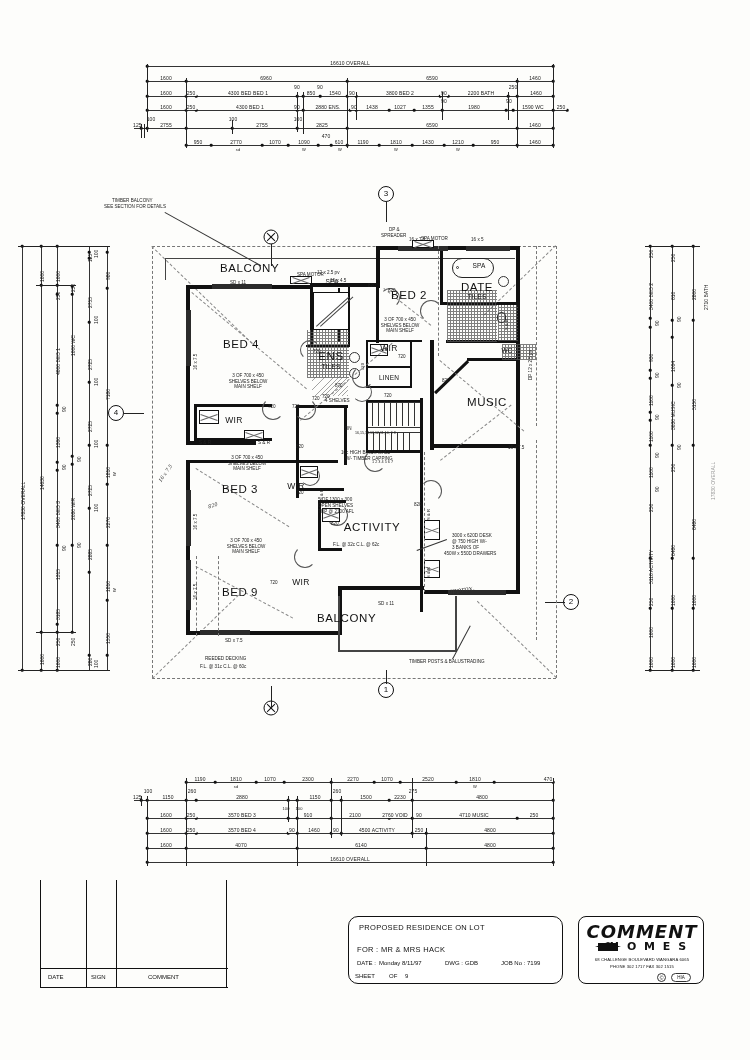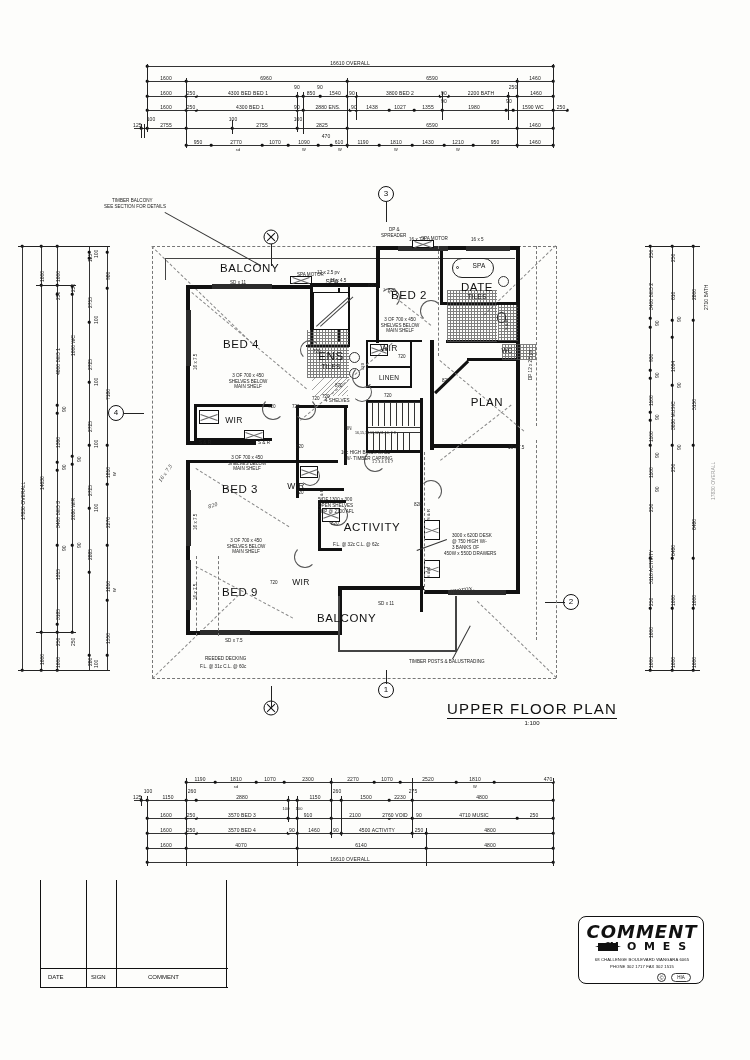--- a/index.html
+++ b/index.html
@@ -619,21 +619,21 @@
     <div class="room xs" style="left:331px;top:366px;">TILES</div>
     <div class="room" style="left:477px;top:287px;">DATE</div>
     <div class="room xs" style="left:477px;top:296px;">TILES</div>
     <div class="room xs" style="left:332px;top:281px;">SPA</div>
     <div class="room xs" style="left:479px;top:265px;">SPA</div>
     <div class="room sm" style="left:389px;top:348px;">WIR</div>
     <div class="room sm" style="left:234px;top:420px;">WIR</div>
     <div class="room sm" style="left:296px;top:486px;">WIR</div>
     <div class="room sm" style="left:301px;top:582px;">WIR</div>
     <div class="room xs" style="left:389px;top:377px;">LINEN</div>
-    <div class="room" style="left:487px;top:402px;">PLAN</div>
+    <div class="room" style="left:487px;top:402px;">MUSIC</div>
     <div class="room" style="left:372px;top:527px;">ACTIVITY</div>
     <div class="room xs" style="left:507px;top:350px;">WC</div>
     <div class="room" style="left:317px;top:618px;transform:translate(0,-50%);">BALCONY</div>
 
     <div class="note" style="left:112px;top:198px;">TIMBER BALCONY</div>
     <div class="note" style="left:104px;top:204px;">SEE SECTION FOR DETAILS</div>
     <div class="lead" style="left:165px;top:212px;width:110px;transform:rotate(29deg);"></div>
 
     <div class="note" style="left:389px;top:227px;">DP &amp;</div>
     <div class="note" style="left:381px;top:233px;">SPREADER</div>
@@ -727,24 +727,20 @@
     <div class="vtxt" style="left:319px;top:500px;font-size:4.2px;">S &amp; R</div>
     <div class="vtxt" style="left:426px;top:520px;font-size:4.2px;">S &amp; R</div>
     <div class="vtxt" style="left:426px;top:578px;font-size:4.2px;">S &amp; R</div>
     <div class="vtxt" style="left:504px;top:330px;font-size:4.2px;">S &amp; R</div>
 
     <div class="scratch" style="left:448px;top:586px;transform:rotate(-8deg);">approx.</div>
     <div class="scratch" style="left:155px;top:470px;transform:rotate(-55deg);font-size:5px;">16 x 7.5</div>
     <div class="scratch" style="left:208px;top:502px;transform:rotate(-18deg);font-size:5px;">820</div>
   </div>
 
-  <div class="abs" style="left:447px;top:700px;">
-    <div class="ul" style="font-size:15px;letter-spacing:1.2px;padding-bottom:1px;">UPPER FLOOR PLAN</div>
-    <div style="font-size:6px;text-align:center;margin-top:1px;">1:100</div>
-  </div>
 
   <div>
 
     <div class="dimrow" style="left:186px;top:782px;width:367px;"></div>
     <div class="dot" style="left:186px;top:782px;"></div>
       <div class="dot" style="left:215px;top:782px;"></div>
     <div class="dot" style="left:256px;top:782px;"></div>
       <div class="dot" style="left:284px;top:782px;"></div>
     <div class="dot" style="left:331px;top:782px;"></div>
       <div class="dot" style="left:374px;top:782px;"></div>
@@ -865,20 +861,33 @@
     <div class="cellline" style="left:46px;top:0;width:1.2px;height:108px;"></div>
     <div class="cellline" style="left:76px;top:0;width:1.2px;height:108px;"></div>
     <div class="cellline" style="left:186px;top:0;width:1.2px;height:108px;"></div>
     <div class="cellline" style="left:0;top:88px;width:188px;height:1.2px;"></div>
     <div class="cellline" style="left:0;top:107px;width:188px;height:1.2px;"></div>
     <div style="position:absolute;left:8px;top:94px;font-size:6px;">DATE</div>
     <div style="position:absolute;left:51px;top:94px;font-size:6px;">SIGN</div>
     <div style="position:absolute;left:108px;top:94px;font-size:6px;">COMMENT</div>
   </div>
 
+  <div id="titleblock" style="left:348px;top:916px;width:215px;height:68px;">
+    <div style="position:absolute;left:10px;top:6px;font-size:7.5px;letter-spacing:.3px;">PROPOSED RESIDENCE ON LOT</div>
+    <div style="position:absolute;left:8px;top:28px;font-size:7.5px;letter-spacing:.3px;">FOR : MR &amp; MRS HACK</div>
+    <div style="position:absolute;left:8px;top:43px;font-size:6px;">DATE :</div>
+    <div style="position:absolute;left:30px;top:43px;font-size:6px;">Monday 8/11/97</div>
+    <div style="position:absolute;left:96px;top:43px;font-size:6px;">DWG :</div>
+    <div style="position:absolute;left:116px;top:43px;font-size:6px;">GDB</div>
+    <div style="position:absolute;left:152px;top:43px;font-size:6px;">JOB No :</div>
+    <div style="position:absolute;left:178px;top:43px;font-size:6px;">7199</div>
+    <div style="position:absolute;left:6px;top:56px;font-size:6px;">SHEET</div>
+    <div style="position:absolute;left:40px;top:56px;font-size:6px;">OF</div>
+    <div style="position:absolute;left:56px;top:56px;font-size:6px;">9</div>
+  </div>
 
   <div id="logo" style="left:578px;top:916px;width:126px;height:68px;">
     <div class="logo-word" style="position:absolute;left:0;top:4px;width:126px;font-size:18px;color:#111;">COMMENT</div>
     <div class="logo-word" style="position:absolute;left:14px;top:23px;width:112px;font-size:11px;letter-spacing:2px;color:#111;font-style:normal;">H O M E S</div>
 
     <div class="abs" style="left:16px;top:22px;width:26px;height:12px;">
       <div style="position:absolute;left:3px;top:4px;width:20px;height:8px;background:#111;"></div>
       <div style="position:absolute;left:0;top:3px;width:0;height:0;border-left:13px solid transparent;border-right:13px solid transparent;border-bottom:5px solid #111;"></div>
     </div>
     <div style="position:absolute;left:0;top:40px;width:126px;text-align:center;font-size:4.2px;letter-spacing:.1px;">68 CHALLENGE BOULEVARD   WANGARA 6065</div>

